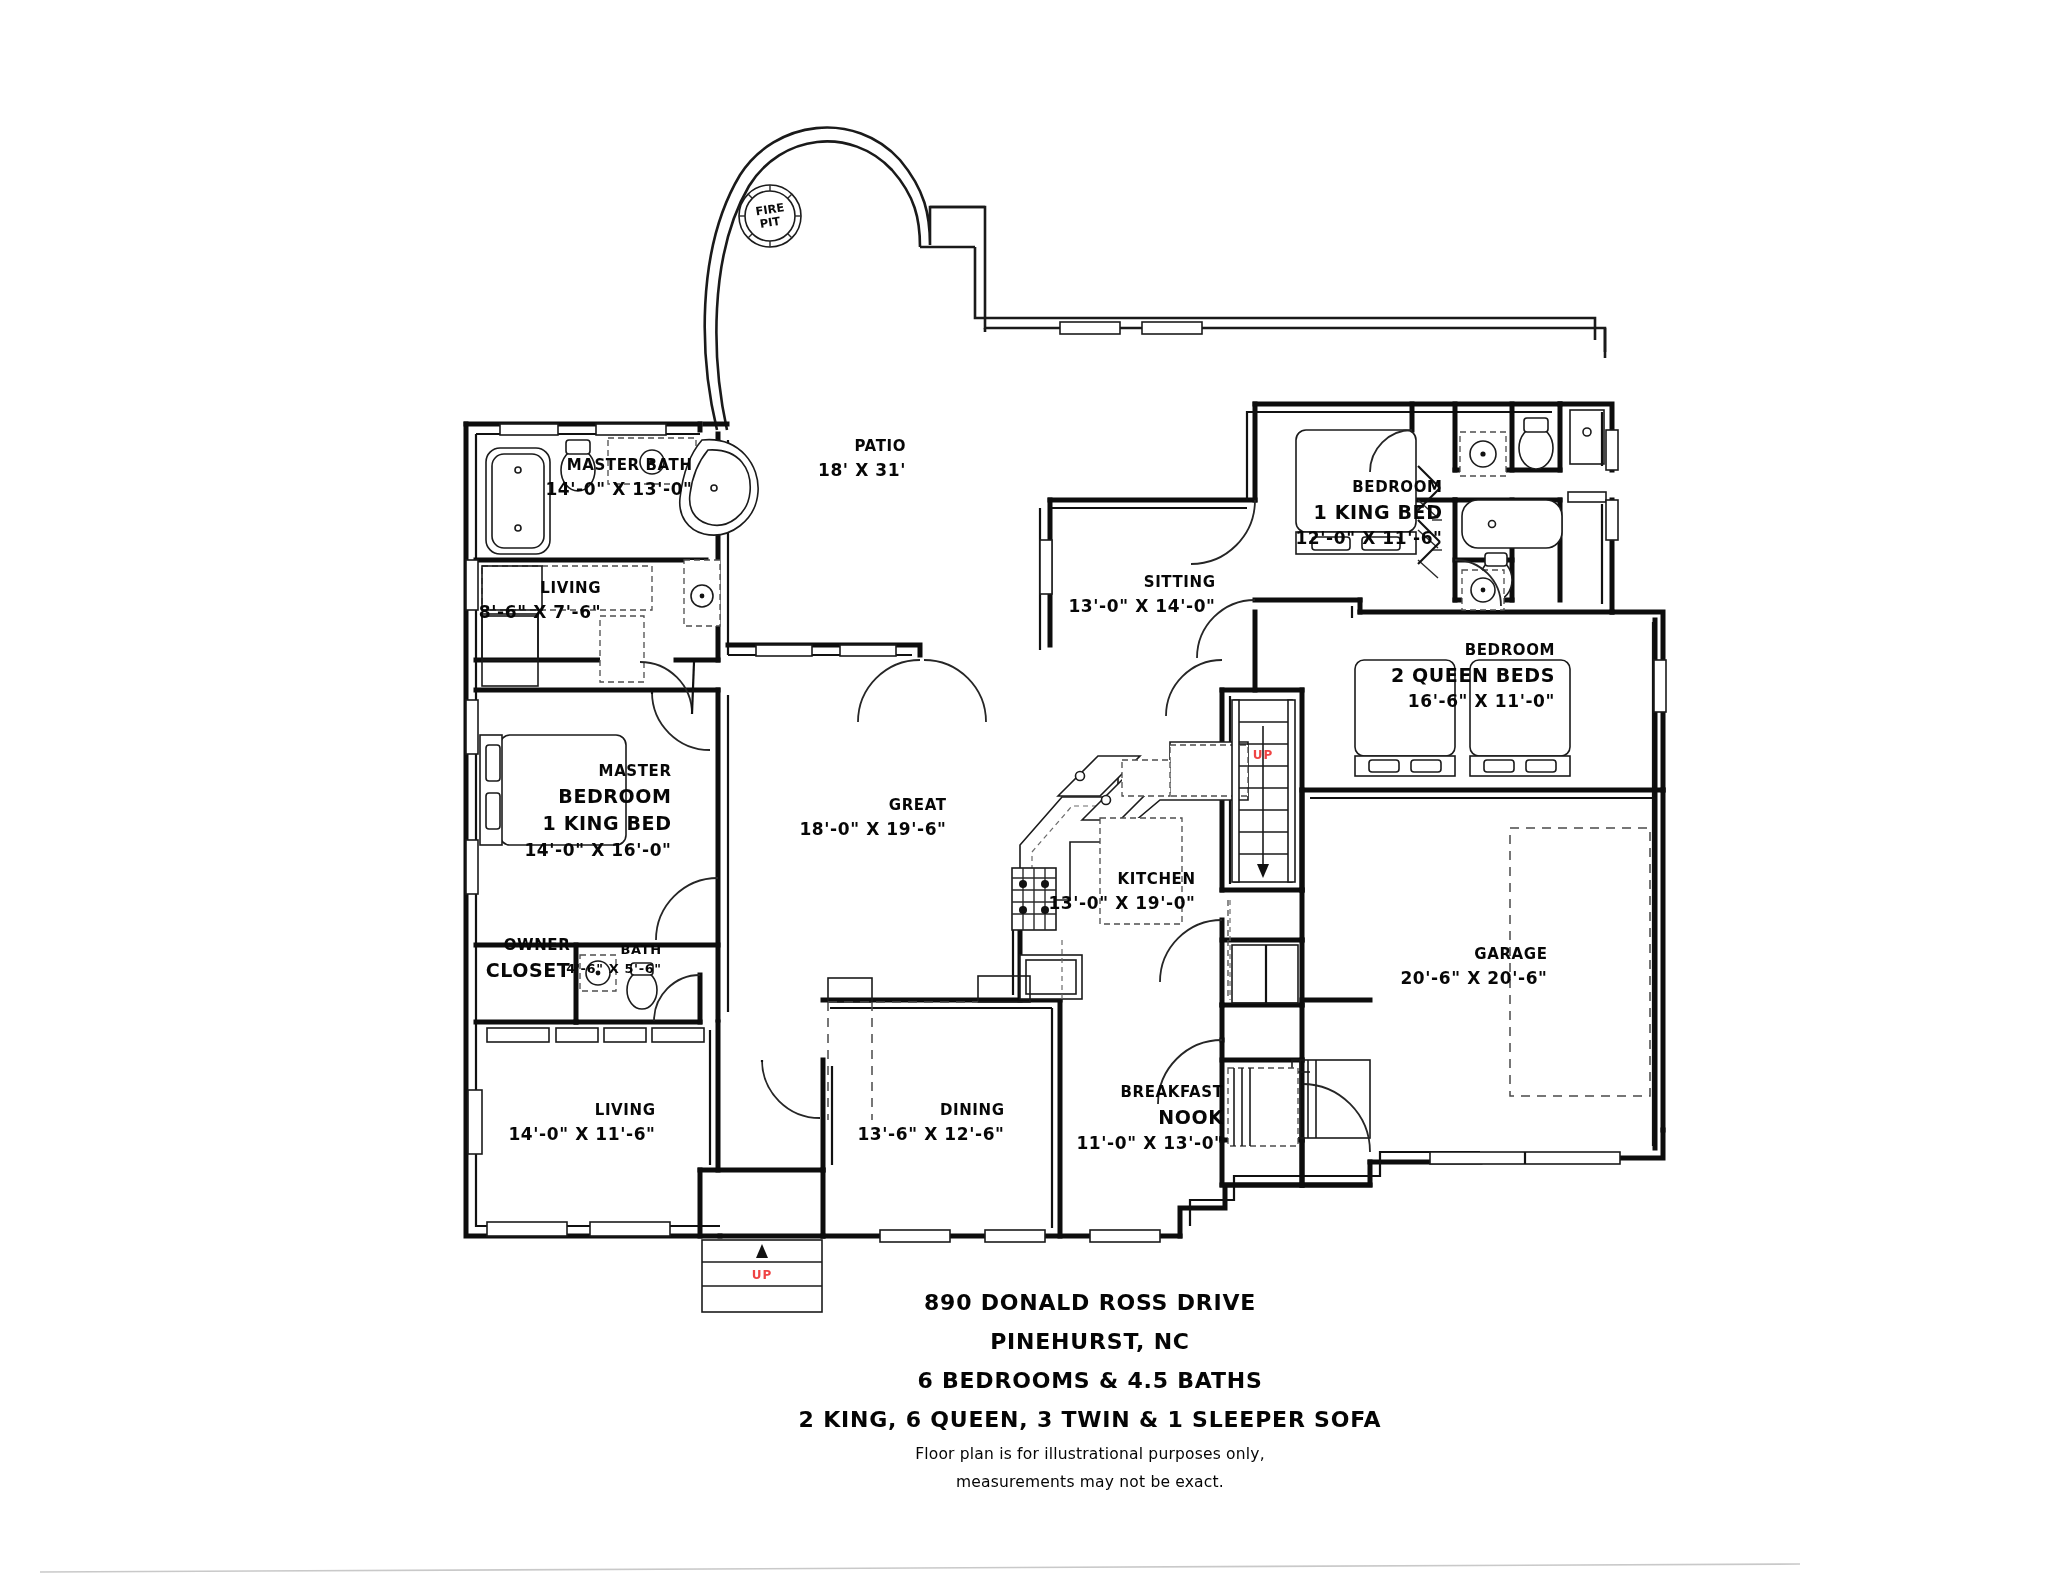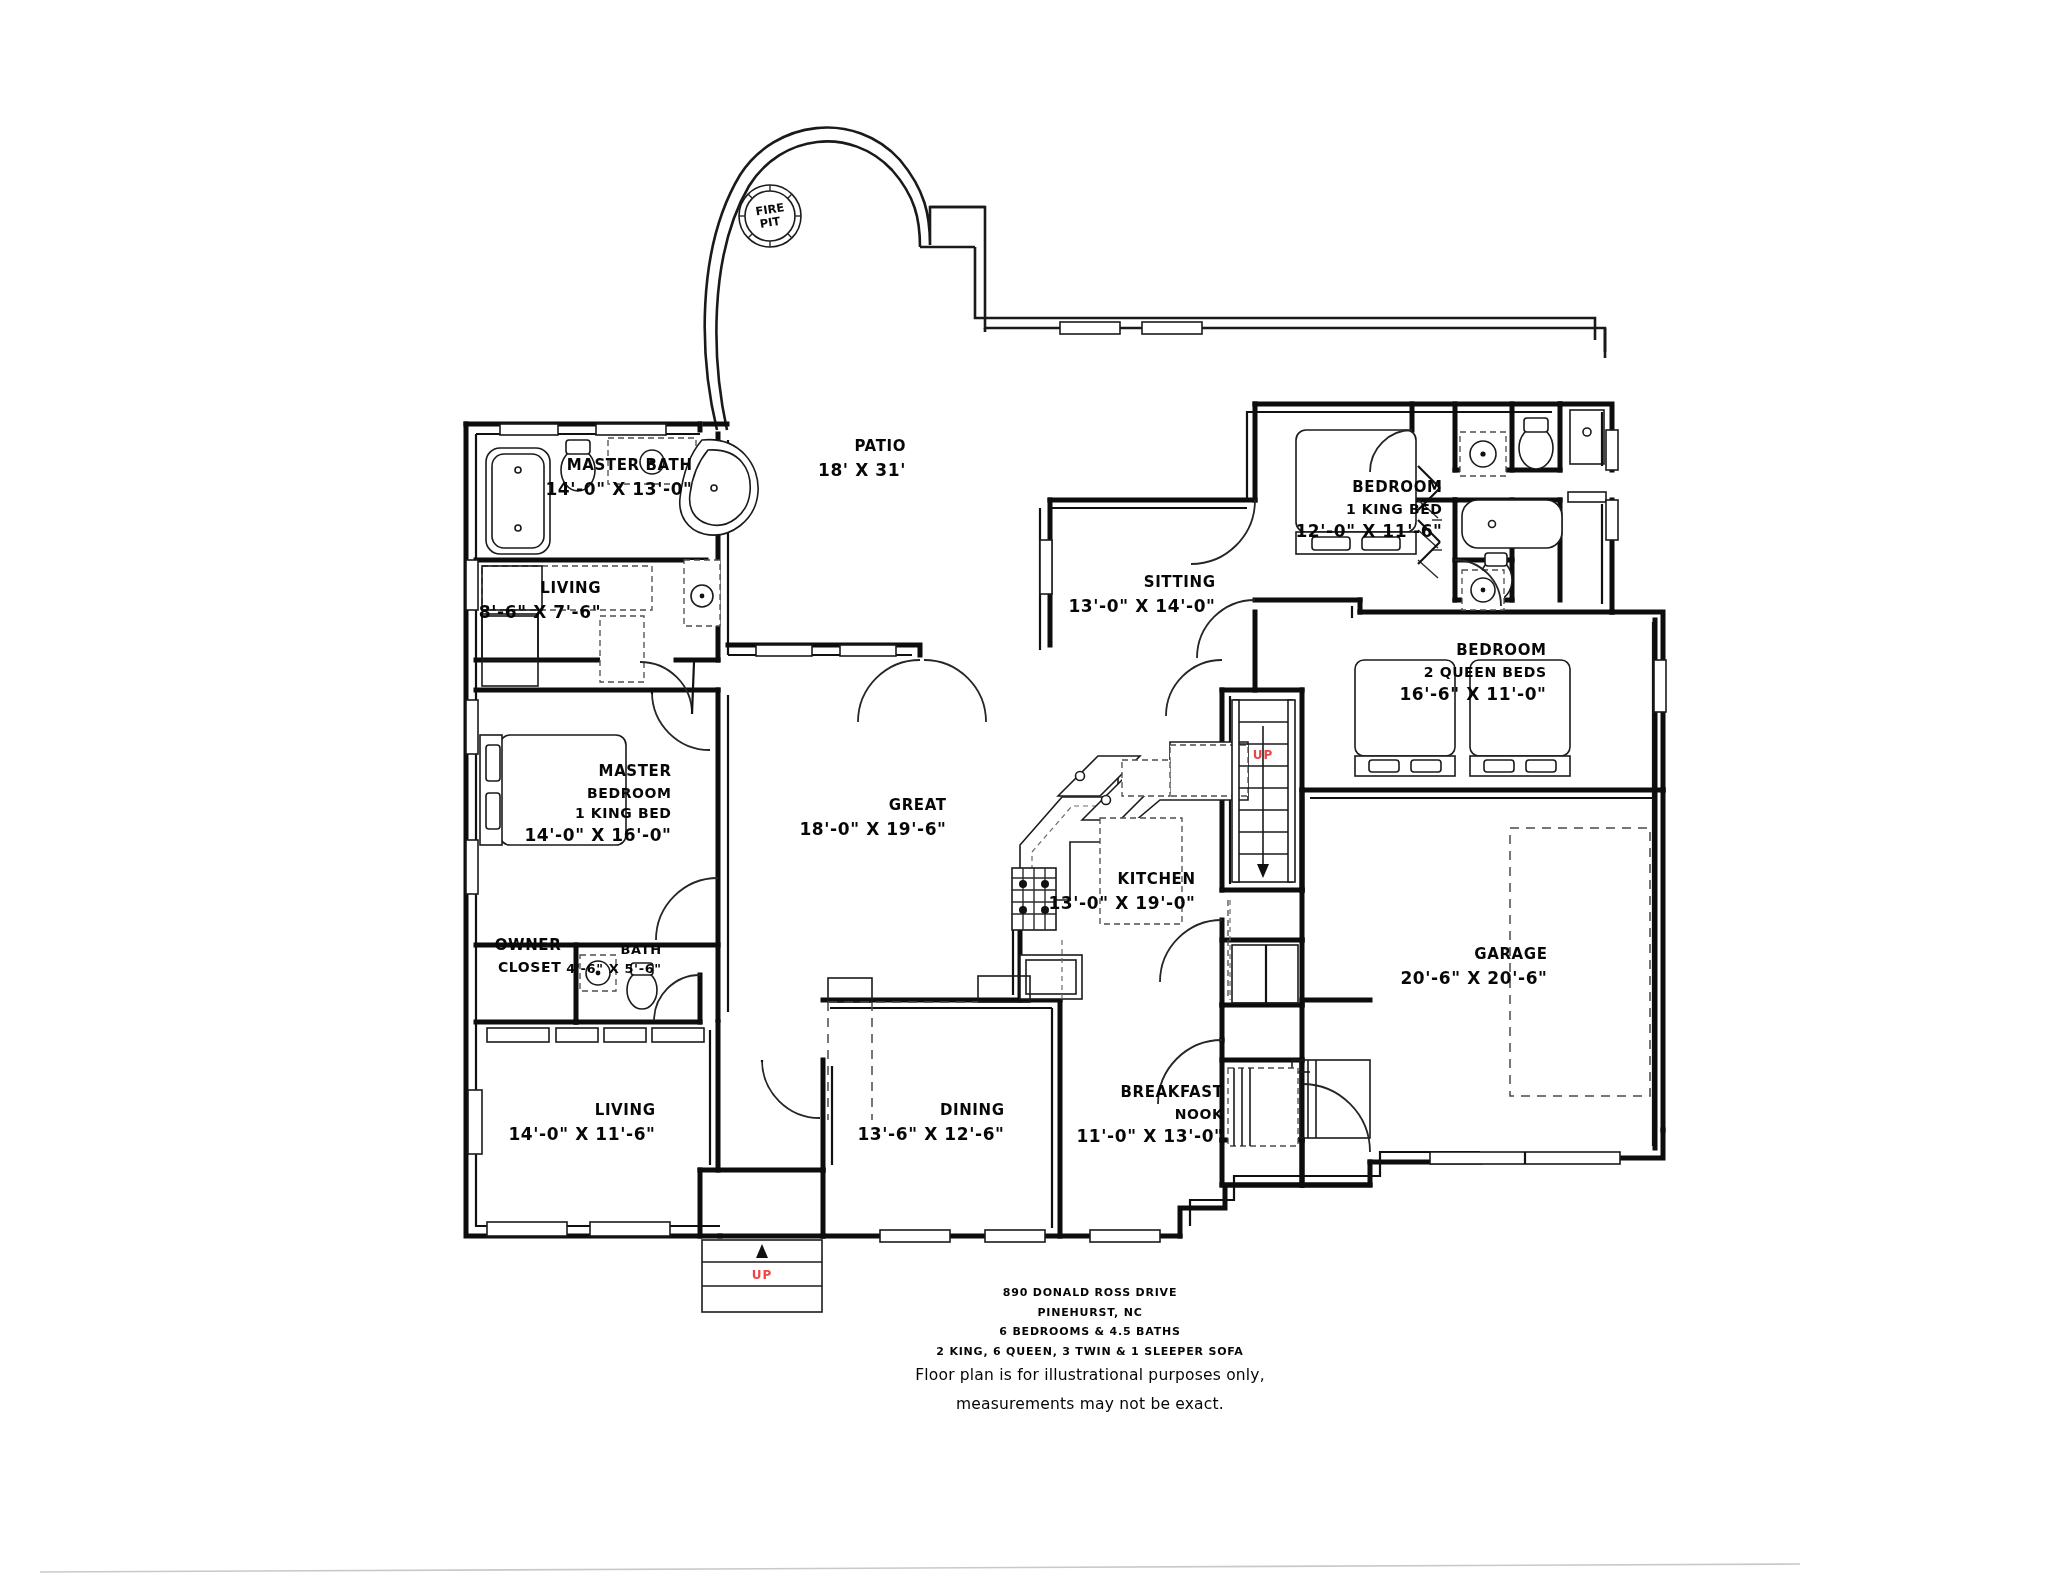--- a/index.html
+++ b/index.html
@@ -110,21 +110,21 @@
     transform: translateX(-50%);
     line-height: 1.45;
   }
   .lbl .rname {
     display: block;
     font-size: 15px;
     font-weight: 600;
   }
   .lbl .rsub {
     display: block;
-    font-size: 14px;
+    font-size: 19px;
     font-weight: 600;
   }
   .lbl .rdim {
     display: block;
     font-size: 17px;
     font-weight: 600;
   }
   .lbl-sm .rname, .lbl-sm .rdim {
     font-size: 13px;
   }
@@ -155,21 +155,21 @@
     position: absolute;
     left: 1090px;
     top: 1283px;
     transform: translateX(-50%);
     text-align: center;
     color: #050505;
     font-family: "DejaVu Sans", sans-serif;
   }
   #caption .cap-line {
     display: block;
-    font-size: 11px;
+    font-size: 22px;
     font-weight: 600;
     letter-spacing: 0.8px;
     line-height: 1.78;
   }
   #caption .cap-note {
     display: block;
     font-size: 15.5px;
     font-weight: 400;
     letter-spacing: 0.2px;
     line-height: 1.85;

